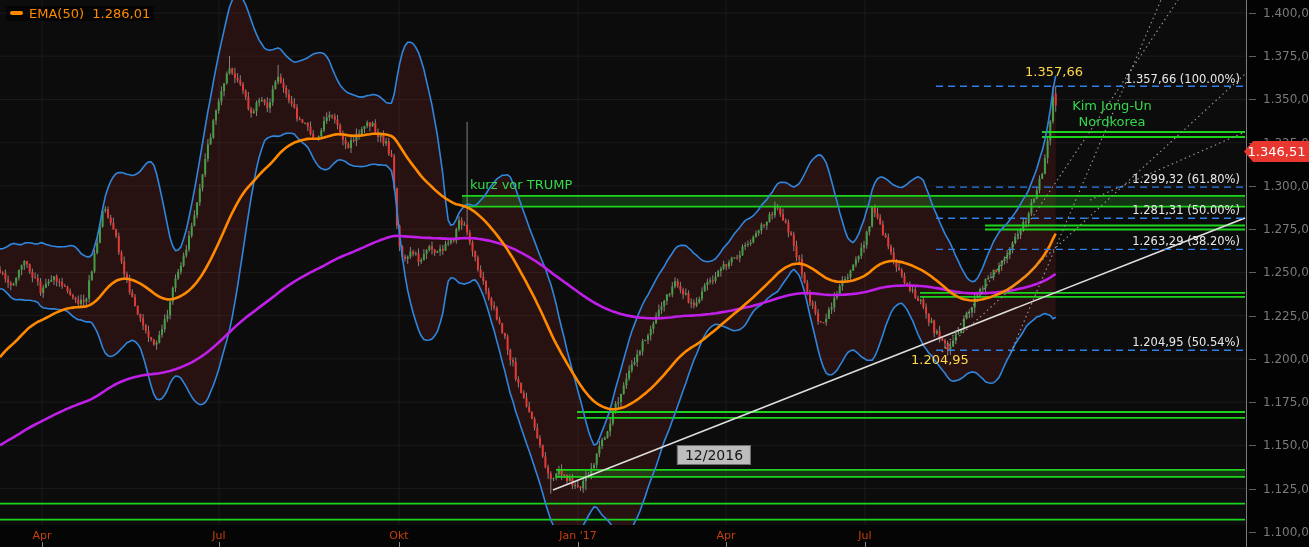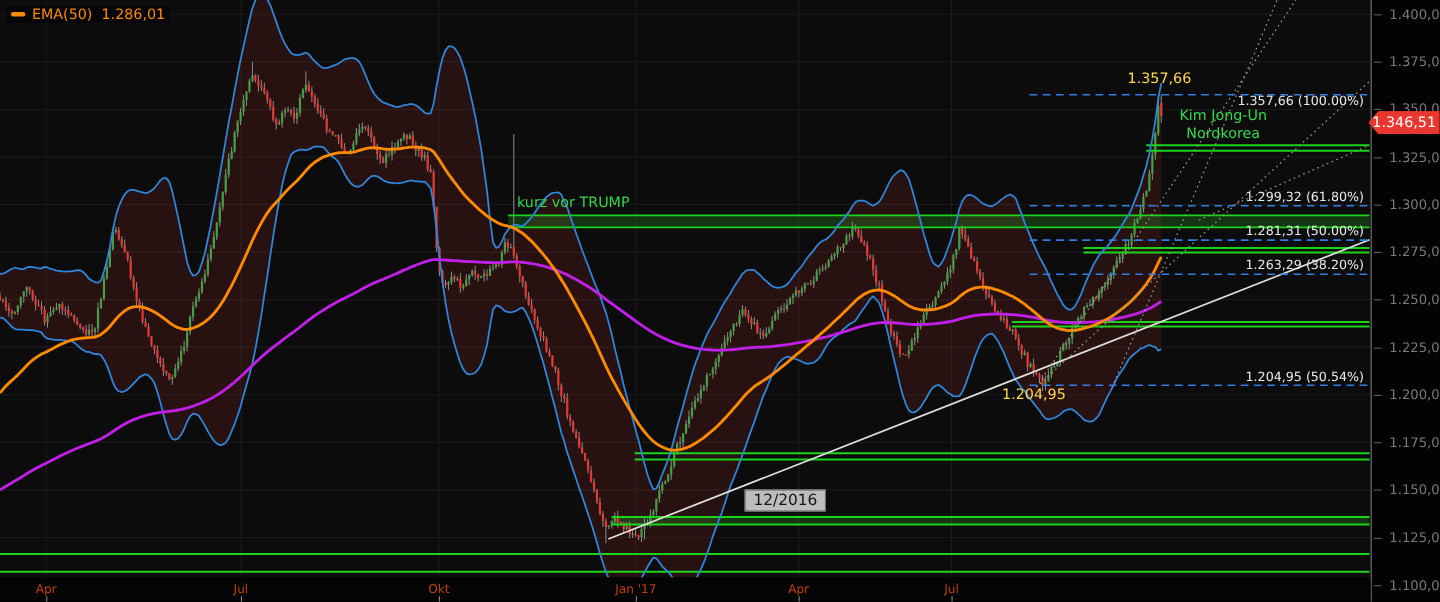--- a/index.html
+++ b/index.html
@@ -502,21 +502,21 @@
       </div>
     </div>
 
     <div id="annlayer">
         <div class="ann ann-green" style="top: 177px; left: 470px;">kurz vor TRUMP</div>
         <div class="ann ann-green" style="top: 98px; left: 1112px; transform: translateX(-50%);">Kim Jong-Un</div>
         <div class="ann ann-green" style="top: 114px; left: 1112px; transform: translateX(-50%);">Nordkorea</div>
         <div class="ann ann-yellow" style="top: 64px; left: 1054px; transform: translateX(-50%);">1.357,66</div>
         <div class="ann ann-yellow" style="top: 352px; left: 911px;">1.204,95</div>
         <div class="ann ann-box" style="top: 445px; left: 714px; transform: translateX(-50%);">12/2016</div>
-        <div class="fiblabel" style="left: 1240px; top: 84px;">1.357,66 (100.00%)</div>
+        <div class="fiblabel" style="left: 1240px; top: 72px;">1.357,66 (100.00%)</div>
         <div class="fiblabel" style="left: 1240px; top: 172.108px;">1.299,32 (61.80%)</div>
         <div class="fiblabel" style="left: 1240px; top: 203.253px;">1.281,31 (50.00%)</div>
         <div class="fiblabel" style="left: 1240px; top: 234.415px;">1.263,29 (38.20%)</div>
         <div class="fiblabel" style="left: 1240px; top: 335.304px;">1.204,95 (50.54%)</div>
       </div>
   </div>
 
   <div id="paxis">
       <div class="ptickmark" style="top: 13px;"></div>
       <div class="ptick" style="top: 6px;">1.400,00</div>
@@ -553,15 +553,15 @@
       <div class="ttick" style="left: 399px;">Okt</div>
       <div class="ttickmark" style="left: 399px;"></div>
       <div class="ttick" style="left: 578px;">Jan '17</div>
       <div class="ttickmark" style="left: 578px;"></div>
       <div class="ttick" style="left: 726px;">Apr</div>
       <div class="ttickmark" style="left: 726px;"></div>
       <div class="ttick" style="left: 865px;">Jul</div>
       <div class="ttickmark" style="left: 865px;"></div>
     </div>
 
-  <div id="badge" style="background: rgb(232, 55, 46);">1.346,51</div>
+  <div id="badge" style="background: rgb(232, 55, 46); margin-top: 40px;">1.346,51</div>
 
 </div>
 
 </body></html>

